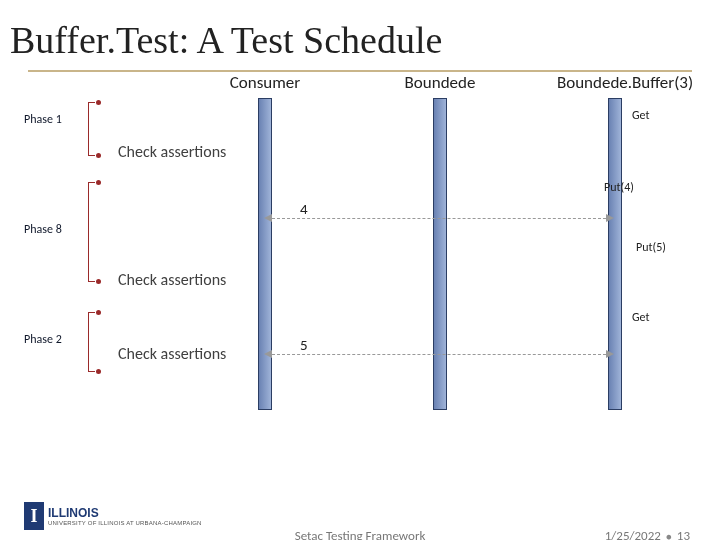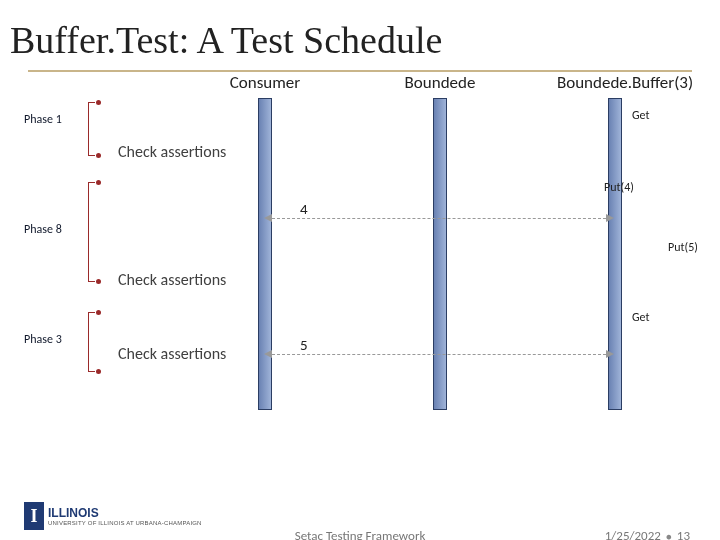--- a/index.html
+++ b/index.html
@@ -149,24 +149,24 @@
   <div class="evtlabel" style="left:632px;top:36px">Get</div>
   <div class="check" style="left:118px;top:70px">Check assertions</div>
 
   <div class="evtlabel" style="left:604px;top:108px">Put(4)</div>
   <div class="phase-label" style="top:150px">Phase 8</div>
   <div class="bracket" style="left:88px;top:110px;height:98px"></div>
   <div class="dashline" style="left:272px;top:146px;width:334px"></div>
   <div class="arrowhead left" style="left:264px;top:142px"></div>
   <div class="arrowhead right" style="left:606px;top:142px"></div>
   <div class="num" style="left:300px;top:128px">4</div>
-  <div class="evtlabel" style="left:668px;top:168px">Put(5)</div>
+  <div class="evtlabel" style="left:636px;top:168px">Put(5)</div>
   <div class="check" style="left:118px;top:198px">Check assertions</div>
 
-  <div class="phase-label" style="top:260px">Phase 3</div>
+  <div class="phase-label" style="top:260px">Phase 2</div>
   <div class="bracket" style="left:88px;top:240px;height:58px"></div>
   <div class="evtlabel" style="left:632px;top:238px">Get</div>
   <div class="dashline" style="left:272px;top:282px;width:334px"></div>
   <div class="arrowhead left" style="left:264px;top:278px"></div>
   <div class="arrowhead right" style="left:606px;top:278px"></div>
   <div class="num" style="left:300px;top:264px">5</div>
   <div class="check" style="left:118px;top:272px">Check assertions</div>
 
 </div>
 

